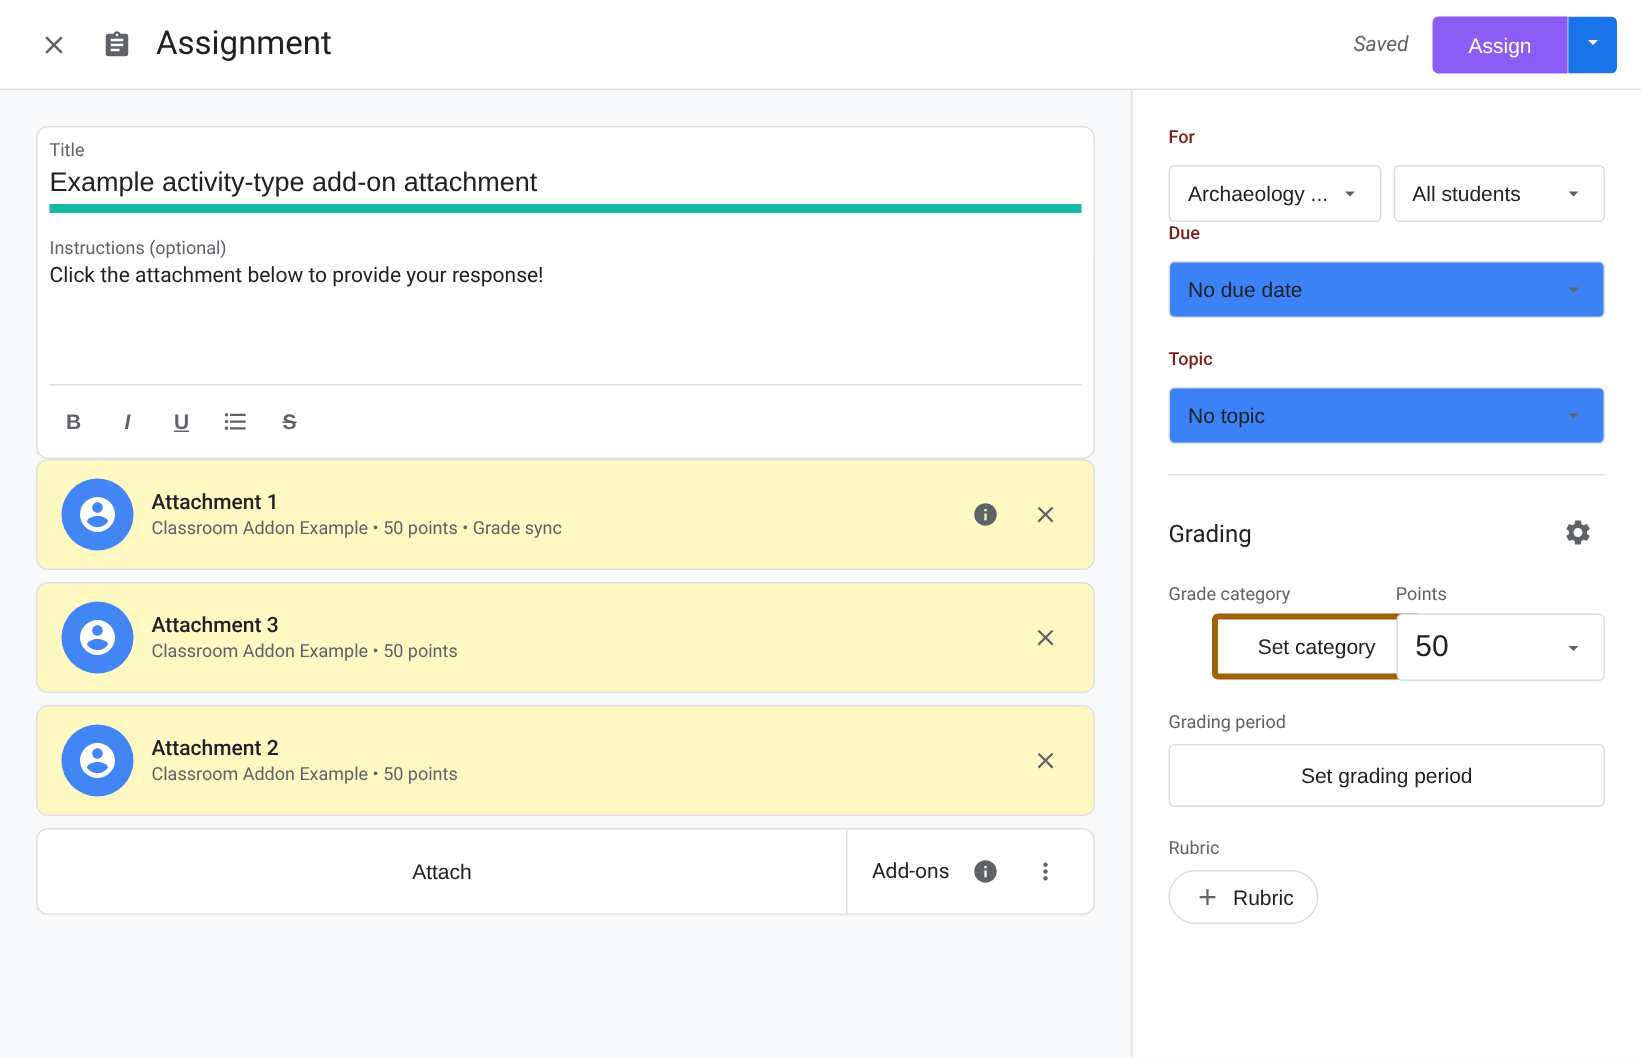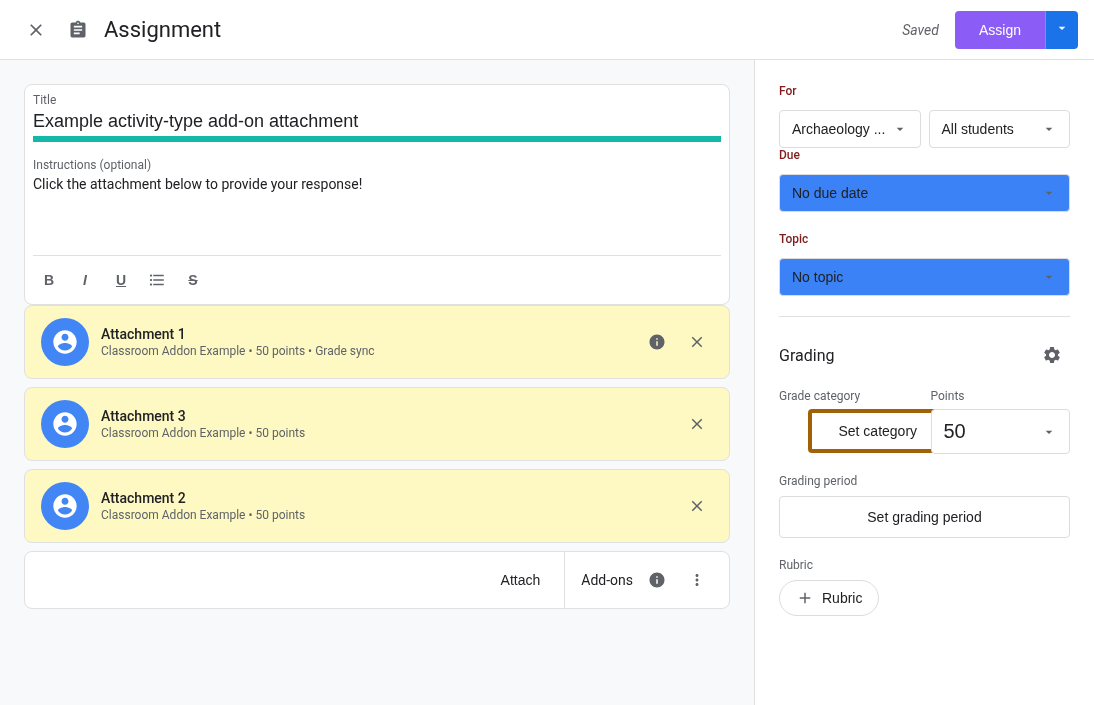--- a/index.html
+++ b/index.html
@@ -115,21 +115,21 @@
     
     .bottom-bar {
       display: flex;
       border: 1px solid #e0e0e0;
       border-radius: 8px;
       background: #fff;
       overflow: hidden;
     }
     .bottom-attach {
       flex: 1; padding: 18px 24px; font-size: 14px; color: #202124;
-      border: none; background: transparent; cursor: pointer; text-align: right;
+      border: none; background: transparent; cursor: pointer; text-align: center;
     }
     .bottom-addons {
       display: flex; align-items: center; gap: 8px;
       padding: 12px 16px; border-left: 1px solid #e0e0e0;
     }
     .addons-label { font-size: 14px; color: #202124; }
     .addons-icon-btn {
       width: 32px; height: 32px; border: none; background: transparent; cursor: pointer;
       border-radius: 50%; display: flex; align-items: center; justify-content: center; color: #5f6368;
     }

